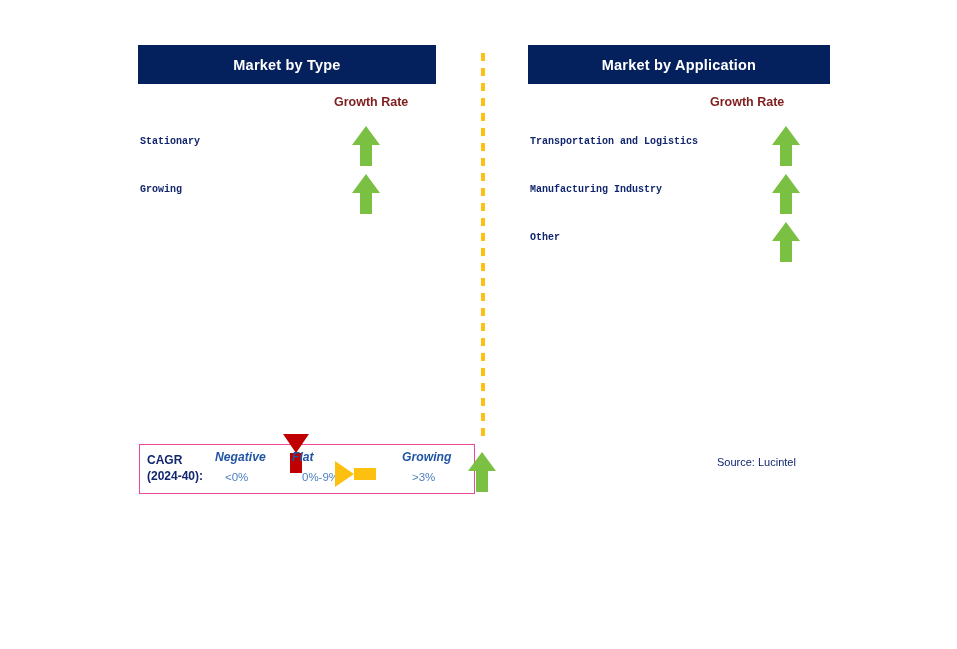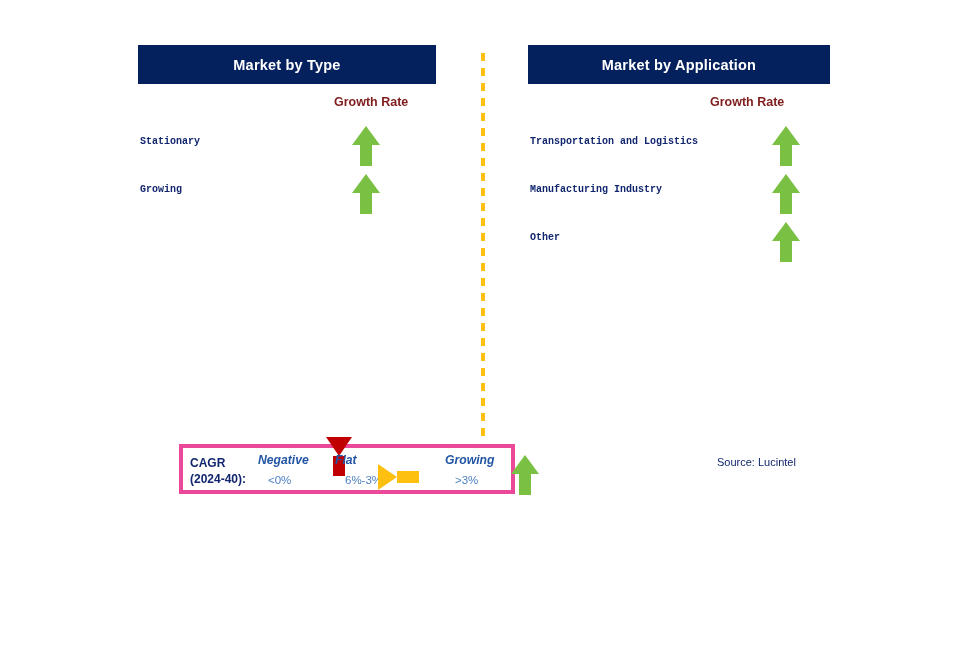--- a/index.html
+++ b/index.html
@@ -164,24 +164,23 @@
     );
   }
 
   
   #legend {
     position: absolute;
     left: 139px;
     top: 444px;
     width: 336px;
     height: 50px;
-    border: 4px solid #ec4899;
+    border: 1px solid #ec4899;
     background: #ffffff;
     box-sizing: border-box;
-    margin-left: 40px;
   }
   .legend-title {
     position: absolute;
     left: 7px;
     top: 7px;
     font-size: 12px;
     font-weight: bold;
     color: #11266e;
     line-height: 16px;
     white-space: nowrap;
@@ -315,21 +314,21 @@
     <span class="glyph">
       <span class="arrow-down">
         <span class="stem"></span>
         <span class="head"></span>
       </span>
     </span>
   </div>
 
   <div class="legend-item" id="legend-flat">
     <span class="name">Flat</span>
-    <span class="range">6%-3%</span>
+    <span class="range">0%-9%</span>
     <span class="glyph">
       <span class="arrow-right">
         <span class="stem"></span>
         <span class="head"></span>
       </span>
     </span>
   </div>
 
   <div class="legend-item" id="legend-growing">
     <span class="name">Growing</span>

